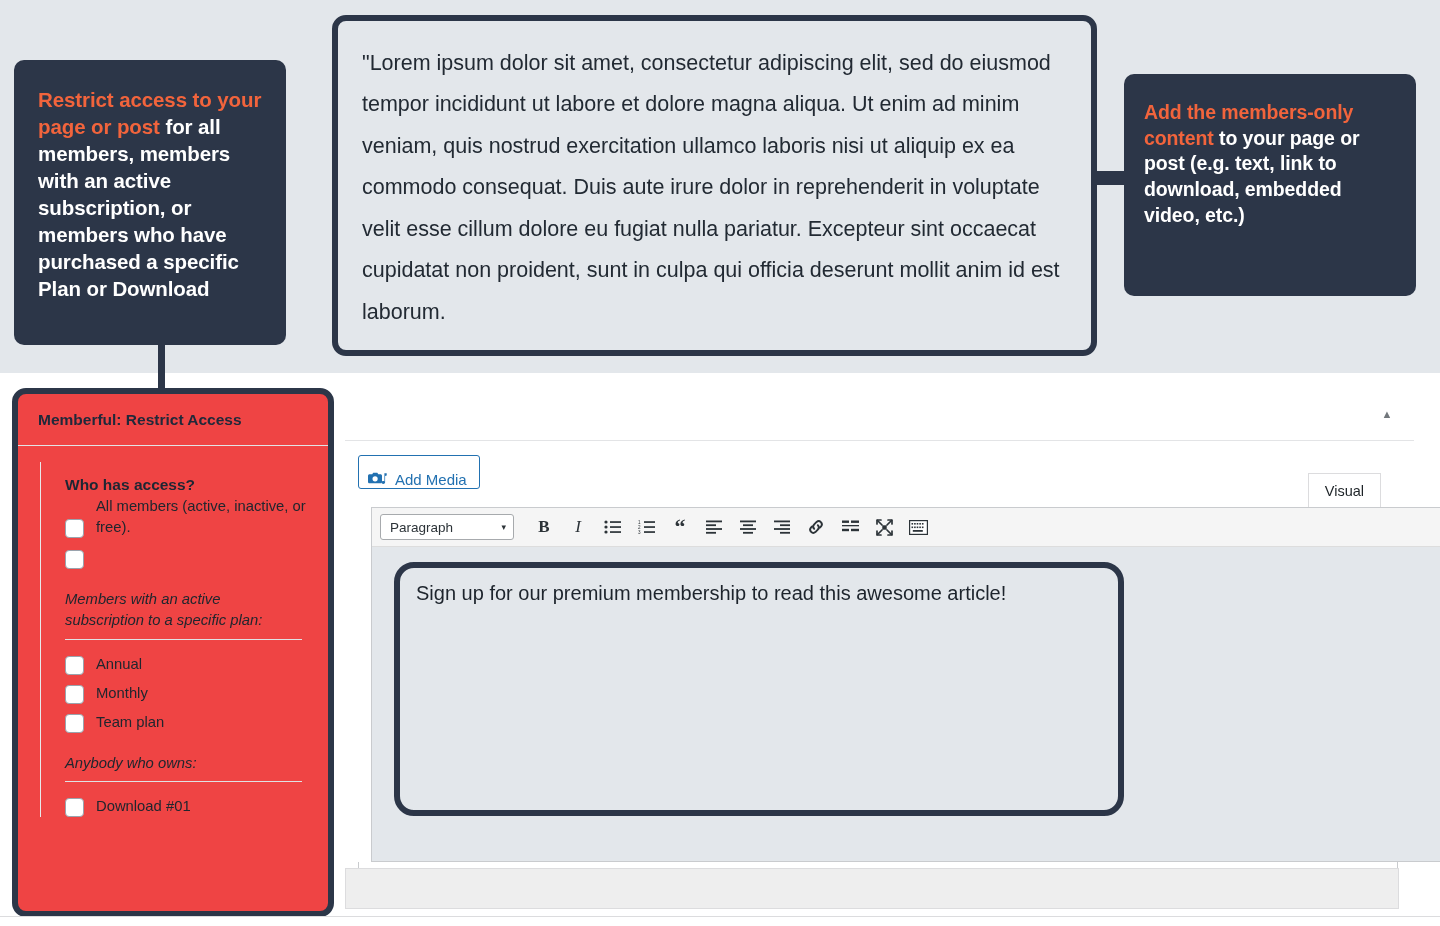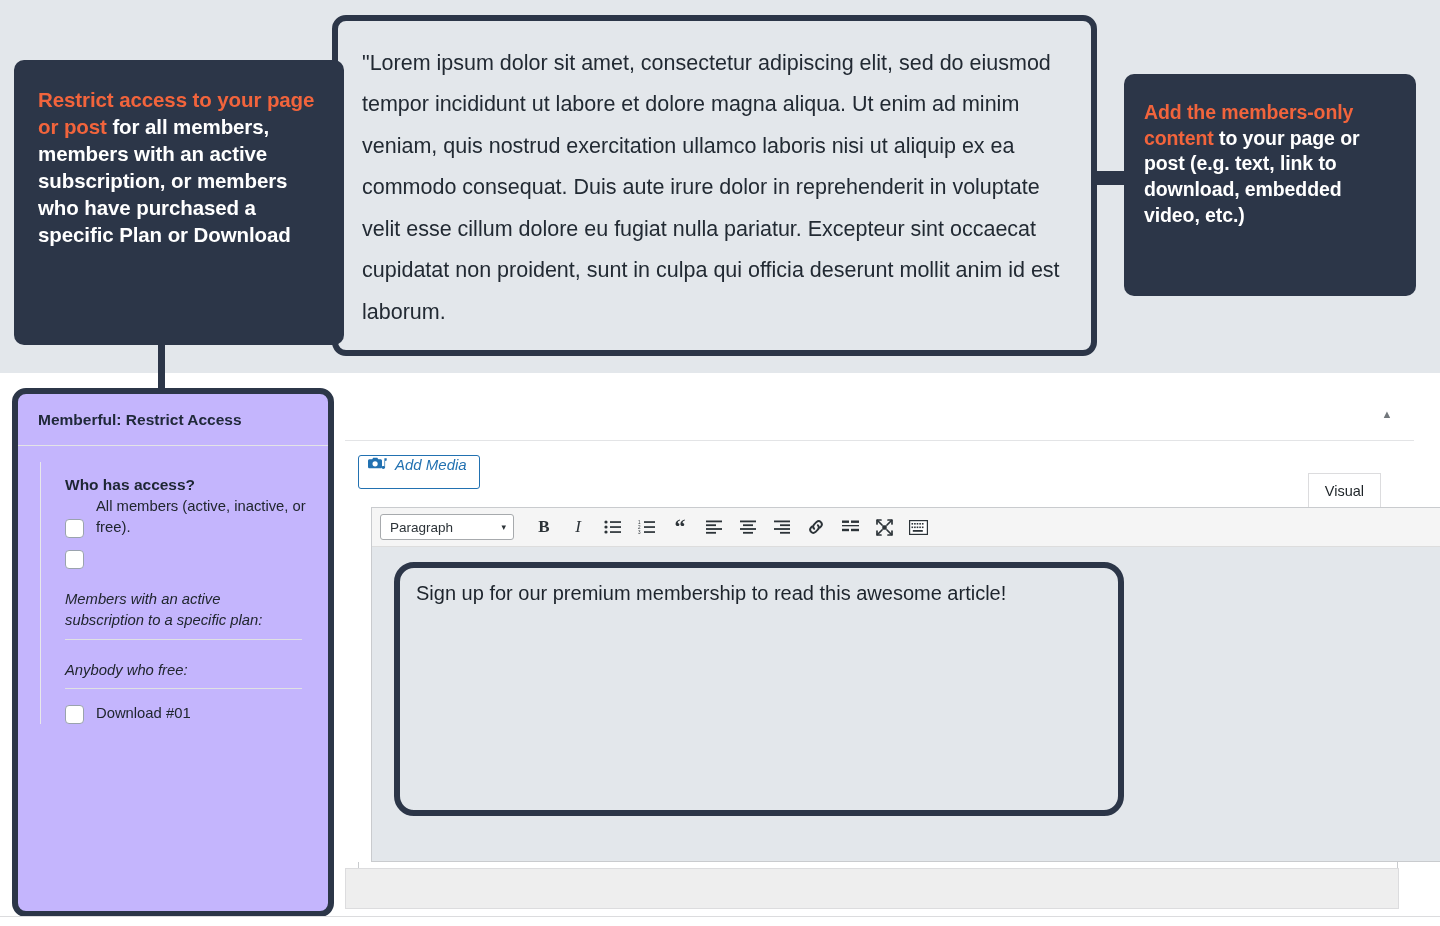--- a/index.html
+++ b/index.html
@@ -24,21 +24,21 @@
     position:absolute;
     background:#2c3648;
     border-radius:10px;
     color:#ffffff;
     font-weight:bold;
     line-height:1.32;
     letter-spacing:-0.1px;
   }
   .callout .hl { color:#f2643c; }
   #callout-restrict {
-    left:14px; top:60px; width:330px; height:285px;
+    left:14px; top:60px; width:272px; height:285px;
     padding:26px 22px 0 24px;
     font-size:20.5px;
   }
   #callout-members-only {
     left:1124px; top:74px; width:292px; height:222px;
     padding:26px 20px 0 20px;
     font-size:19.5px;
   }
   #callout-teaser {
     left:1128px; top:592px; width:295px; height:216px;
@@ -60,21 +60,21 @@
     padding:22px 24px;
     font-size:21.5px;
     line-height:1.93;
     color:#222a33;
     font-family:"Liberation Sans", sans-serif;
   }
 
   
   #metabox {
     position:absolute; left:12px; top:388px; width:322px; height:529px;
-    background:#c4b5fd;
+    background:#ef4444;
     border:6px solid #2c3648;
     border-radius:14px;
     overflow:hidden;
   }
   #metabox-header {
     height:52px; padding:0 0 0 20px;
     display:flex; align-items:center;
     border-bottom:1px solid #e3e4e6;
     font-size:15.5px; font-weight:bold; color:#20293a;
   }
@@ -101,23 +101,23 @@
   .tight .cb-row { margin-bottom:8px; }
 
   
   #editor-wrap {
     position:absolute; left:345px; top:455px; width:1065px; height:420px;
   }
   #addmedia-row { position:relative; height:36px; }
   #btn-add-media {
     position:absolute; left:13px; top:0;
     height:34px; padding:0 12px 0 9px;
-    display:inline-flex; align-items:flex-start; gap:8px;
+    display:inline-flex; align-items:flex-end; gap:8px;
     background:#ffffff; border:1px solid #2271b1; border-radius:3px;
-    color:#2271b1; font-size:15px; cursor:pointer;font-style:italic;
+    color:#2271b1; font-size:15px; cursor:pointer;
   }
   #tabs { position:absolute; right:27px; top:18px; display:flex; align-items:flex-end;flex-direction:column; }
   .tab {
     height:34px; padding:0 16px;
     display:flex; align-items:center;
     font-size:14.5px; color:#3c434a; cursor:pointer;
     border:1px solid #dcdcde; border-bottom:none;
     background:#c4b5fd;
   }
   .tab.active { background:#ffffff; border-color:#dcdcde; color:#1d2327; }
@@ -212,22 +212,36 @@
         <span class="cb"></span>
         <span class="cb-label">All members (active, inactive, or free).</span>
       </div>
       <div class="cb-row">
         <span class="cb"></span>
       </div>
 
       <div class="sub-head">Members with an active subscription to a specific plan:</div>
       <div class="sub-rule"></div>
 
-
-      <div class="sub-head">Anybody who free:</div>
+      <div class="tight">
+        <div class="cb-row">
+          <span class="cb"></span>
+          <span class="cb-label">Annual</span>
+        </div>
+        <div class="cb-row">
+          <span class="cb"></span>
+          <span class="cb-label">Monthly</span>
+        </div>
+        <div class="cb-row">
+          <span class="cb"></span>
+          <span class="cb-label">Team plan</span>
+        </div>
+      </div>
+
+      <div class="sub-head">Anybody who owns:</div>
       <div class="sub-rule"></div>
 
       <div class="cb-row">
         <span class="cb"></span>
         <span class="cb-label">Download #01</span>
       </div>
     </div>
   </div>
 </div>
 

